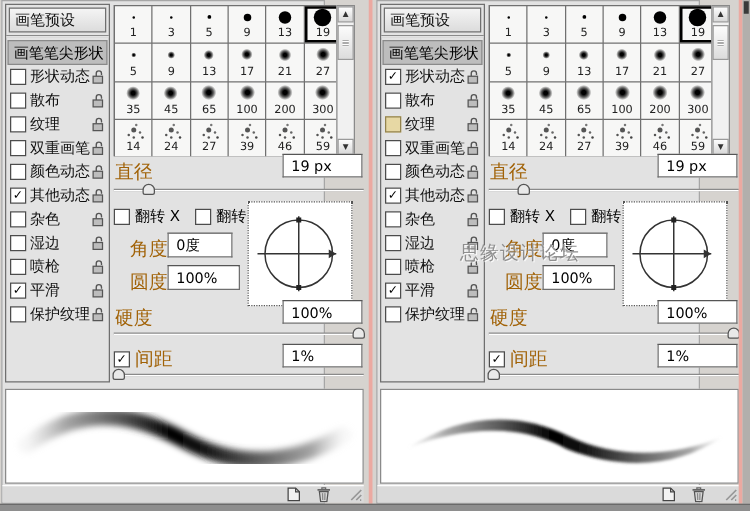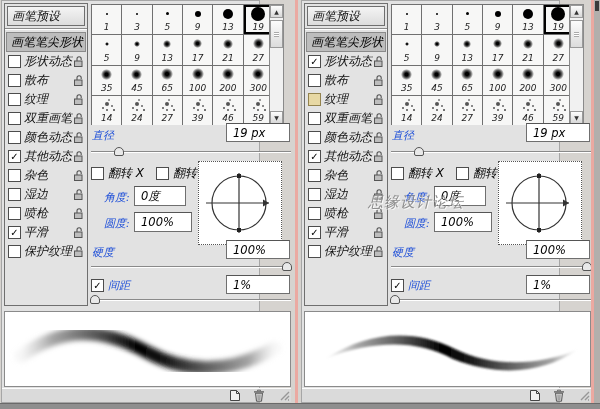--- a/index.html
+++ b/index.html
@@ -3,21 +3,21 @@
 <meta charset="utf-8">
 <style>
   html,body{margin:0;padding:0;}
   body{font-family:"DejaVu Sans","Liberation Sans",sans-serif;}
   .stage{position:relative;width:600px;height:409px;background:#d6d3cf;overflow:hidden;}
   .gap-line{position:absolute;top:0;width:3px;height:403px;background:#eba9a1;}
   .edge-fill{position:absolute;top:0;left:594px;width:6px;height:403px;background:#b2afac;}
   .edge-mark{position:absolute;left:595px;top:1px;width:4px;height:10px;background:#3a3a3a;}
   .bottom-strip{position:absolute;left:0;top:403px;width:600px;height:6px;background:#8e8e8e;border-top:1px solid #6a6a6a;box-sizing:border-box;}
 
-  .panel{position:absolute;top:0;width:259px;height:403px;background:#e2e2e2;border:1px solid #a6a6a6;box-sizing:border-box;font-style:italic;}
+  .panel{position:absolute;top:0;width:259px;height:403px;background:#e2e2e2;border:1px solid #a6a6a6;box-sizing:border-box;}
   .panel:nth-of-type(1){left:1px;}
   .panel:nth-of-type(2){left:301px;}
 
   
   .sidebar{position:absolute;left:2px;top:2px;width:84px;height:303px;border:1px solid #6f6f6f;background:#e3e3e3;box-sizing:border-box;}
   .preset-header{margin:2px;height:18px;line-height:18px;padding-left:4px;font-size:12px;color:#111;
     border:1px solid #6f6f6f;background:linear-gradient(#f4f4f4,#dcdcdc);}
   .side-sep{height:1px;background:#8a8a8a;border-bottom:1px solid #fff;margin:1px 0 2px 0;}
   .tip-row{margin:0 1px;height:18px;line-height:18px;padding-left:4px;font-size:12px;color:#000;
     background:#bdbdbd;border:1px solid #8a8a8a;}
@@ -45,21 +45,21 @@
   
   .vscroll{position:absolute;left:267px;top:3px;width:15px;height:121px;border:1px solid #8a8a8a;background:#f1f1f1;box-sizing:border-box;}
   .sbtn{height:13px;background:linear-gradient(#fdfdfd,#d8d8d8);border:1px solid #9a9a9a;box-sizing:border-box;
     font-size:6px;line-height:11px;text-align:center;color:#333;}
   .sbtn.down{position:absolute;bottom:0;left:0;right:0;}
   .sthumb{position:absolute;left:0;right:0;top:15px;height:28px;background:linear-gradient(#fcfcfc,#dcdcdc);border:1px solid #9a9a9a;box-sizing:border-box;}
   .sthumb::after{content:"";position:absolute;left:3px;right:3px;top:11px;height:5px;
     background:repeating-linear-gradient(#aaa 0 1px,#fff 1px 2px);}
 
   
-  .ctl-label{position:absolute;font-size:11px;color:#1d4ed8;white-space:nowrap;}
+  .ctl-label{position:absolute;font-size:15px;color:#a16207;white-space:nowrap;}
   .tbox{position:absolute;background:#fff;border:1px solid #6f6f6f;border-top-color:#555;box-sizing:border-box;
     font-size:11.5px;color:#000;padding:2px 0 0 6px;white-space:nowrap;}
   .slider{position:absolute;height:10px;}
   .slider .track{position:absolute;left:0;right:0;top:4px;height:1px;background:#8a8a8a;border-bottom:1px solid #fff;}
   .slider .thumb{position:absolute;top:0;width:10px;height:9px;background:#e9e9e9;border:1px solid #555;
     border-radius:5px 5px 2px 2px;transform:translateX(-50%);box-sizing:border-box;}
   .fliprow{position:absolute;left:89px;top:164px;display:flex;align-items:center;gap:4px;}
   .fliprow .lbl{font-size:12px;margin-right:8px;}
   .circlebox{position:absolute;left:196px;top:160px;width:84px;height:84px;background:#fff;border:1px dotted #555;box-sizing:border-box;}
   .watermark{position:absolute;left:66px;top:192px;width:225px;color:#8f8f8f;text-shadow:1px 1px 0 rgba(255,255,255,.8);

